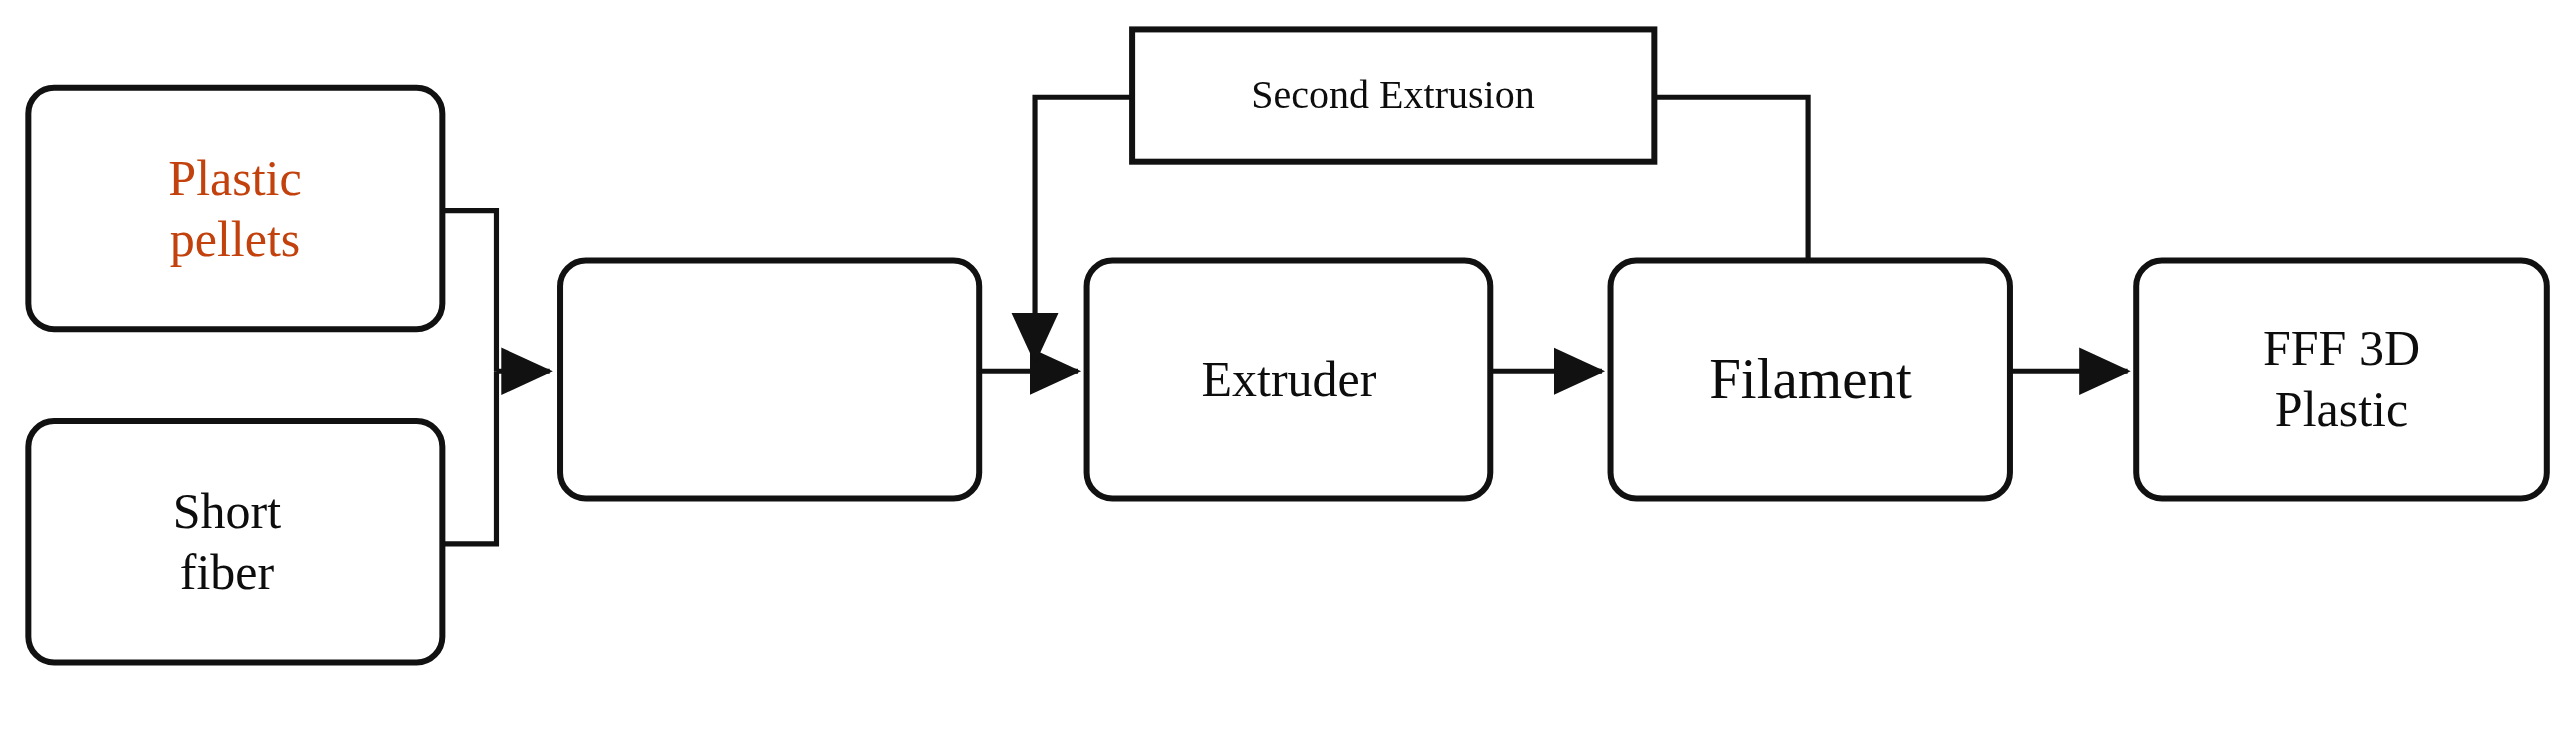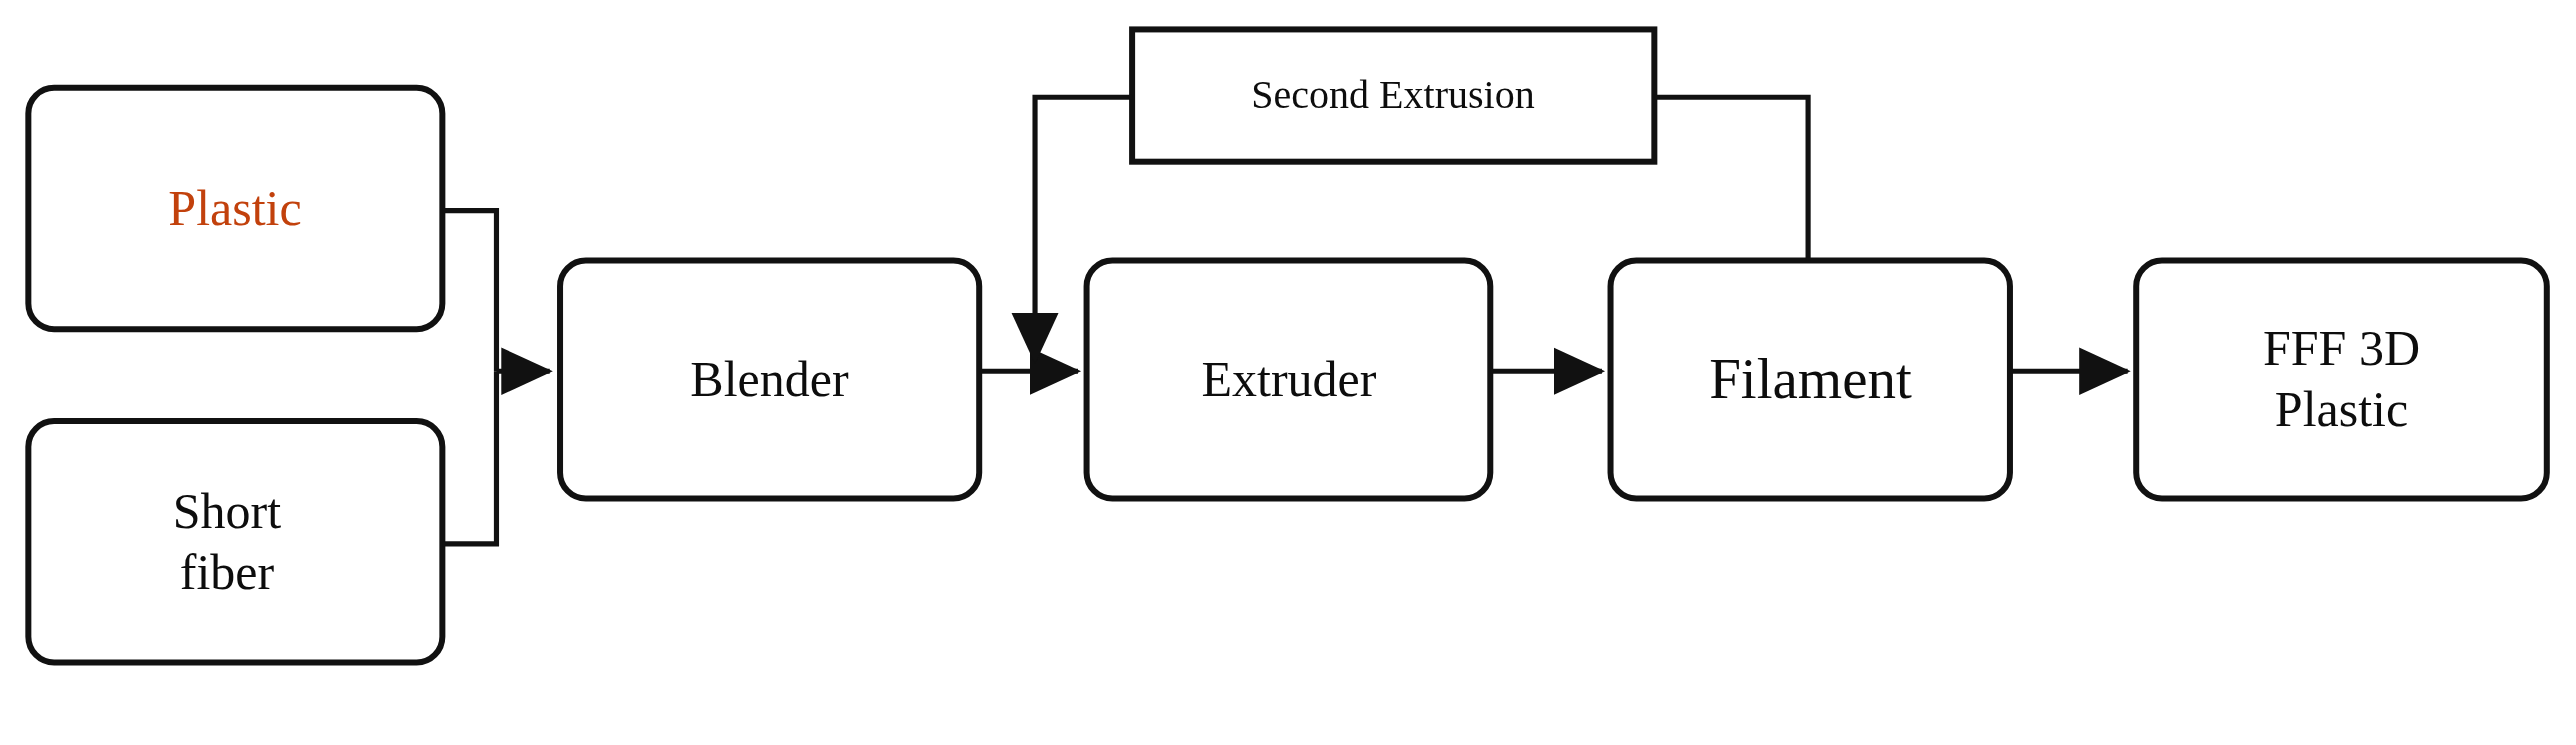--- a/index.html
+++ b/index.html
@@ -74,27 +74,27 @@
         <path d="M 1735 432 L 1865 432" fill="none" stroke="#111111" stroke-width="6" stroke-linecap="butt" stroke-linejoin="miter" marker-end="url(#arrow)"></path>
         <path d="M 2340 432 L 2477 432" fill="none" stroke="#111111" stroke-width="6" stroke-linecap="butt" stroke-linejoin="miter" marker-end="url(#arrow)"></path>
         <path d="M 1318 113 L 1205 113 L 1205 420" fill="none" stroke="#111111" stroke-width="6" stroke-linecap="butt" stroke-linejoin="miter" marker-end="url(#arrow)"></path>
         <path d="M 1926 113 L 2105 113 L 2105 303" fill="none" stroke="#111111" stroke-width="6" stroke-linecap="butt" stroke-linejoin="miter"></path>
       </g>
   </svg>
 
   <div id="node-labels">
       <div class="node-label big" style="left: 28px; top: 88px; width: 414px; height: 241px; font-size: 50px; color: #c2410c;">
         <span class="line">Plastic</span>
+        <span class="line">pellets</span>
       </div>
       <div class="node-label big" style="left: 20px; top: 421px; width: 414px; height: 241px; font-size: 50px; color: rgb(13, 13, 13);">
         <span class="line">Short</span>
         <span class="line">fiber</span>
       </div>
       <div class="node-label big" style="left: 560px; top: 260px; width: 419px; height: 238px; font-size: 50px; color: rgb(13, 13, 13);">
-        <span class="line">Blender</span>
       </div>
       <div class="node-label big" style="left: 1087px; top: 260px; width: 404px; height: 238px; font-size: 50px; color: rgb(13, 13, 13);">
         <span class="line">Extruder</span>
       </div>
       <div class="node-label big" style="left: 1611px; top: 260px; width: 399px; height: 238px; font-size: 57px; color: rgb(13, 13, 13);">
         <span class="line">Filament</span>
       </div>
       <div class="node-label big" style="left: 2136px; top: 260px; width: 411px; height: 238px; font-size: 50px; color: rgb(13, 13, 13);">
         <span class="line">FFF 3D</span>
         <span class="line">Plastic</span>

